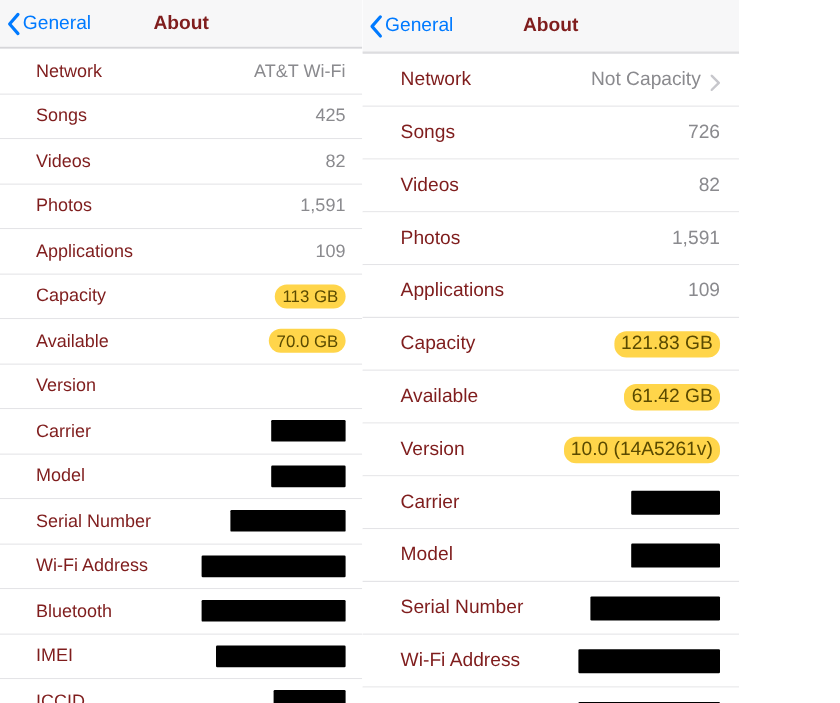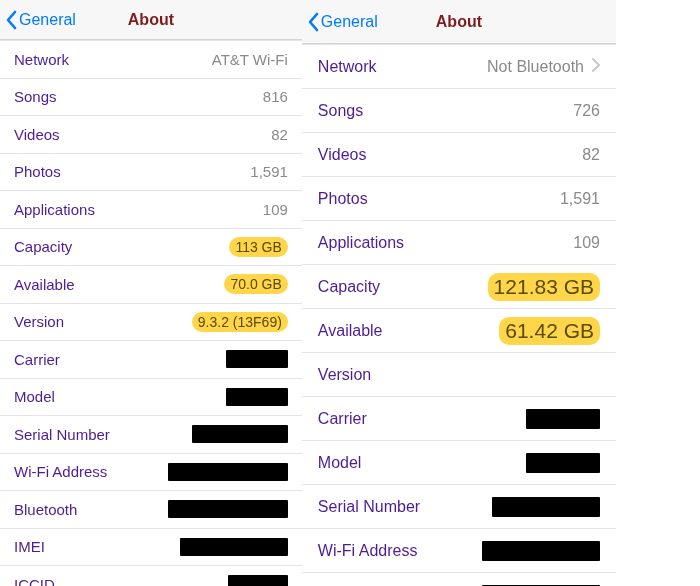--- a/index.html
+++ b/index.html
@@ -13,27 +13,27 @@
   .navbar.tall { height: 44px; }
   .nav-title { font-weight: 600; font-size: 16px; color: #7f1d1d; }
   .nav-back { position: absolute; left: 4px; top: 0; bottom: 0; display: flex; align-items: center; color: #007aff; font-size: 16px; cursor: pointer; }
   .nav-back .chev { width: 16px; height: 24px; }
   .nav-back .lbl { margin-left: -1px; }
 
   .list { width: 100%; }
   .row { display: flex; align-items: center; justify-content: space-between; padding: 0 14px; border-bottom: 1px solid #e4e4e7; background: #fff; }
   .phone.left .row { height: 37.5px; font-size: 15px; }
   .phone.right .row { height: 44px; font-size: 16px; padding: 0 16px; }
-  .row .label { color: #4c1d95; }
+  .row .label { color: #7f1d1d; margin-left: 16px; }
   .row .value { color: #8a8a8e; }
   .row .hl { background: #ffd54a; color: #5a4a00; padding: 2px 6px; border-radius: 10px; font-size: 14px; }
-  .phone.right .row .hl { font-size: 21px; }
+  .phone.right .row .hl { font-size: 16px; }
   .row .redact { background: #000; height: 18px; border-radius: 1px; }
   .phone.right .row .redact { height: 20px; }
-  .row .val-wrap { display: flex; align-items: flex-start; }
+  .row .val-wrap { display: flex; align-items: flex-end; }
   .disc { width: 8px; height: 14px; margin-left: 8px; }
 
   .sep-top { border-top: 1px solid #e4e4e7; }
 </style>
 </head>
 <body>
 
 <div class="wrap">
 
   <div class="phone left">
@@ -49,21 +49,21 @@
     <div class="list sep-top" id="list-left">
         <div class="row">
           <span class="label">Network</span>
           <span class="val-wrap">
             <span class="value">AT&amp;T Wi-Fi</span>
           </span>
         </div>
         <div class="row">
           <span class="label">Songs</span>
           <span class="val-wrap">
-            <span class="value">816</span>
+            <span class="value">425</span>
           </span>
         </div>
         <div class="row">
           <span class="label">Videos</span>
           <span class="val-wrap">
             <span class="value">82</span>
           </span>
         </div>
         <div class="row">
           <span class="label">Photos</span>
@@ -84,23 +84,20 @@
           </span>
         </div>
         <div class="row">
           <span class="label">Available</span>
           <span class="val-wrap">
             <span class="hl">70.0 GB</span>
           </span>
         </div>
         <div class="row">
           <span class="label">Version</span>
-          <span class="val-wrap">
-            <span class="hl">9.3.2 (13F69)</span>
-          </span>
         </div>
         <div class="row">
           <span class="label">Carrier</span>
           <span class="val-wrap">
             <span class="redact" style="width: 62px;"></span>
           </span>
         </div>
         <div class="row">
           <span class="label">Model</span>
           <span class="val-wrap">
@@ -147,21 +144,21 @@
           <polyline points="11,4 4,12 11,20" fill="none" stroke="#007aff" stroke-width="2.6" stroke-linecap="round" stroke-linejoin="round"></polyline>
         </svg>
         <span class="lbl">General</span>
       </div>
       <div class="nav-title">About</div>
     </div>
     <div class="list sep-top" id="list-right">
         <div class="row">
           <span class="label">Network</span>
           <span class="val-wrap">
-            <span class="value">Not Bluetooth</span>
+            <span class="value">Not Capacity</span>
             <svg class="disc" viewBox="0 0 8 14">
               <polyline points="1,1 7,7 1,13" fill="none" stroke="#c7c7cc" stroke-width="2" stroke-linecap="round" stroke-linejoin="round"></polyline>
             </svg>
           </span>
         </div>
         <div class="row">
           <span class="label">Songs</span>
           <span class="val-wrap">
             <span class="value">726</span>
           </span>
@@ -191,20 +188,23 @@
           </span>
         </div>
         <div class="row">
           <span class="label">Available</span>
           <span class="val-wrap">
             <span class="hl">61.42 GB</span>
           </span>
         </div>
         <div class="row">
           <span class="label">Version</span>
+          <span class="val-wrap">
+            <span class="hl">10.0 (14A5261v)</span>
+          </span>
         </div>
         <div class="row">
           <span class="label">Carrier</span>
           <span class="val-wrap">
             <span class="redact" style="width: 74px;"></span>
           </span>
         </div>
         <div class="row">
           <span class="label">Model</span>
           <span class="val-wrap">

